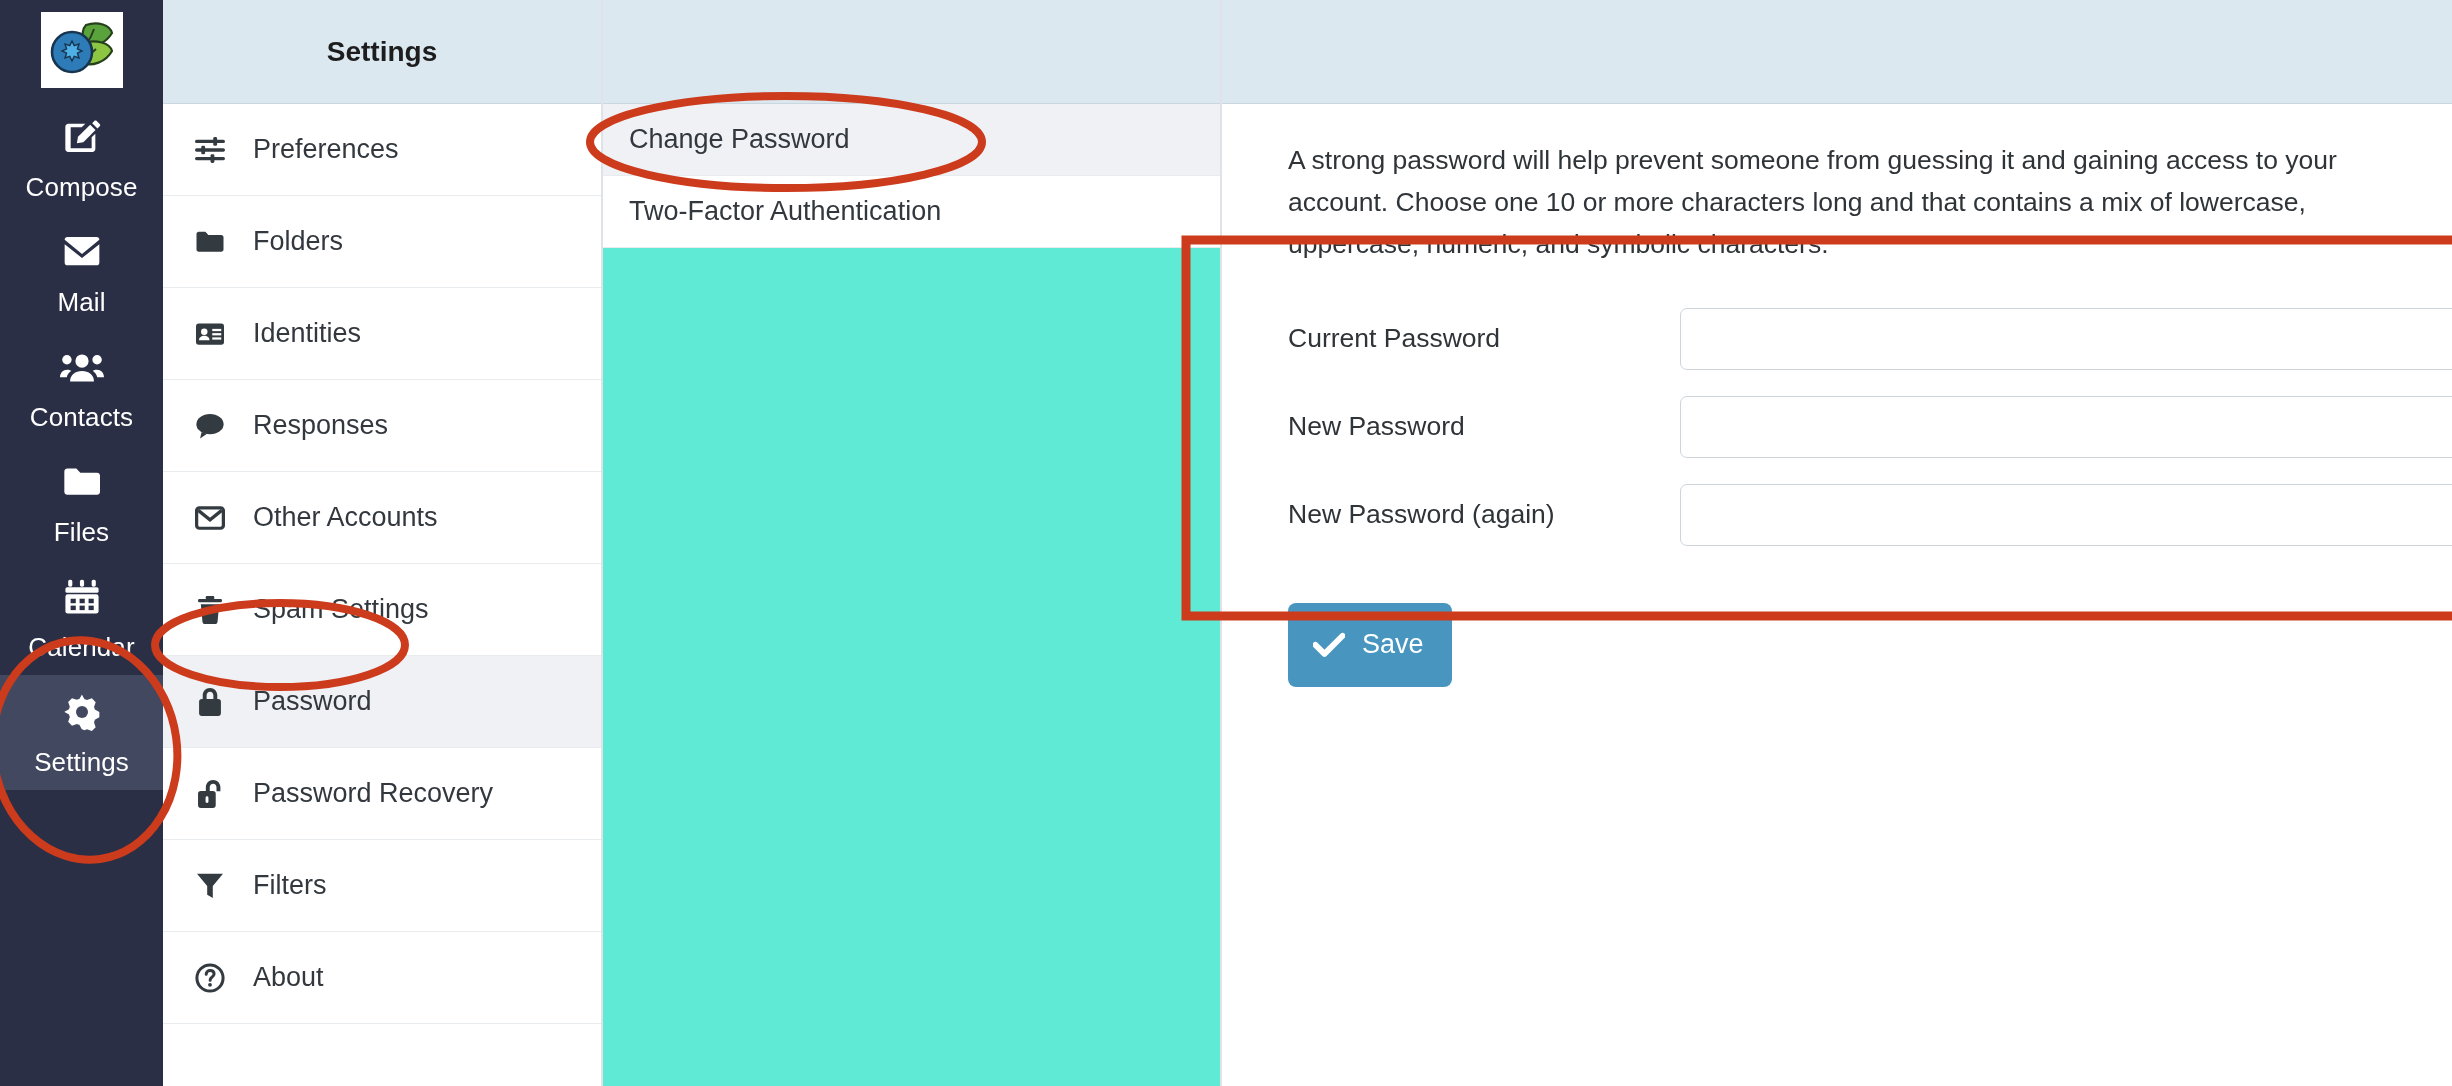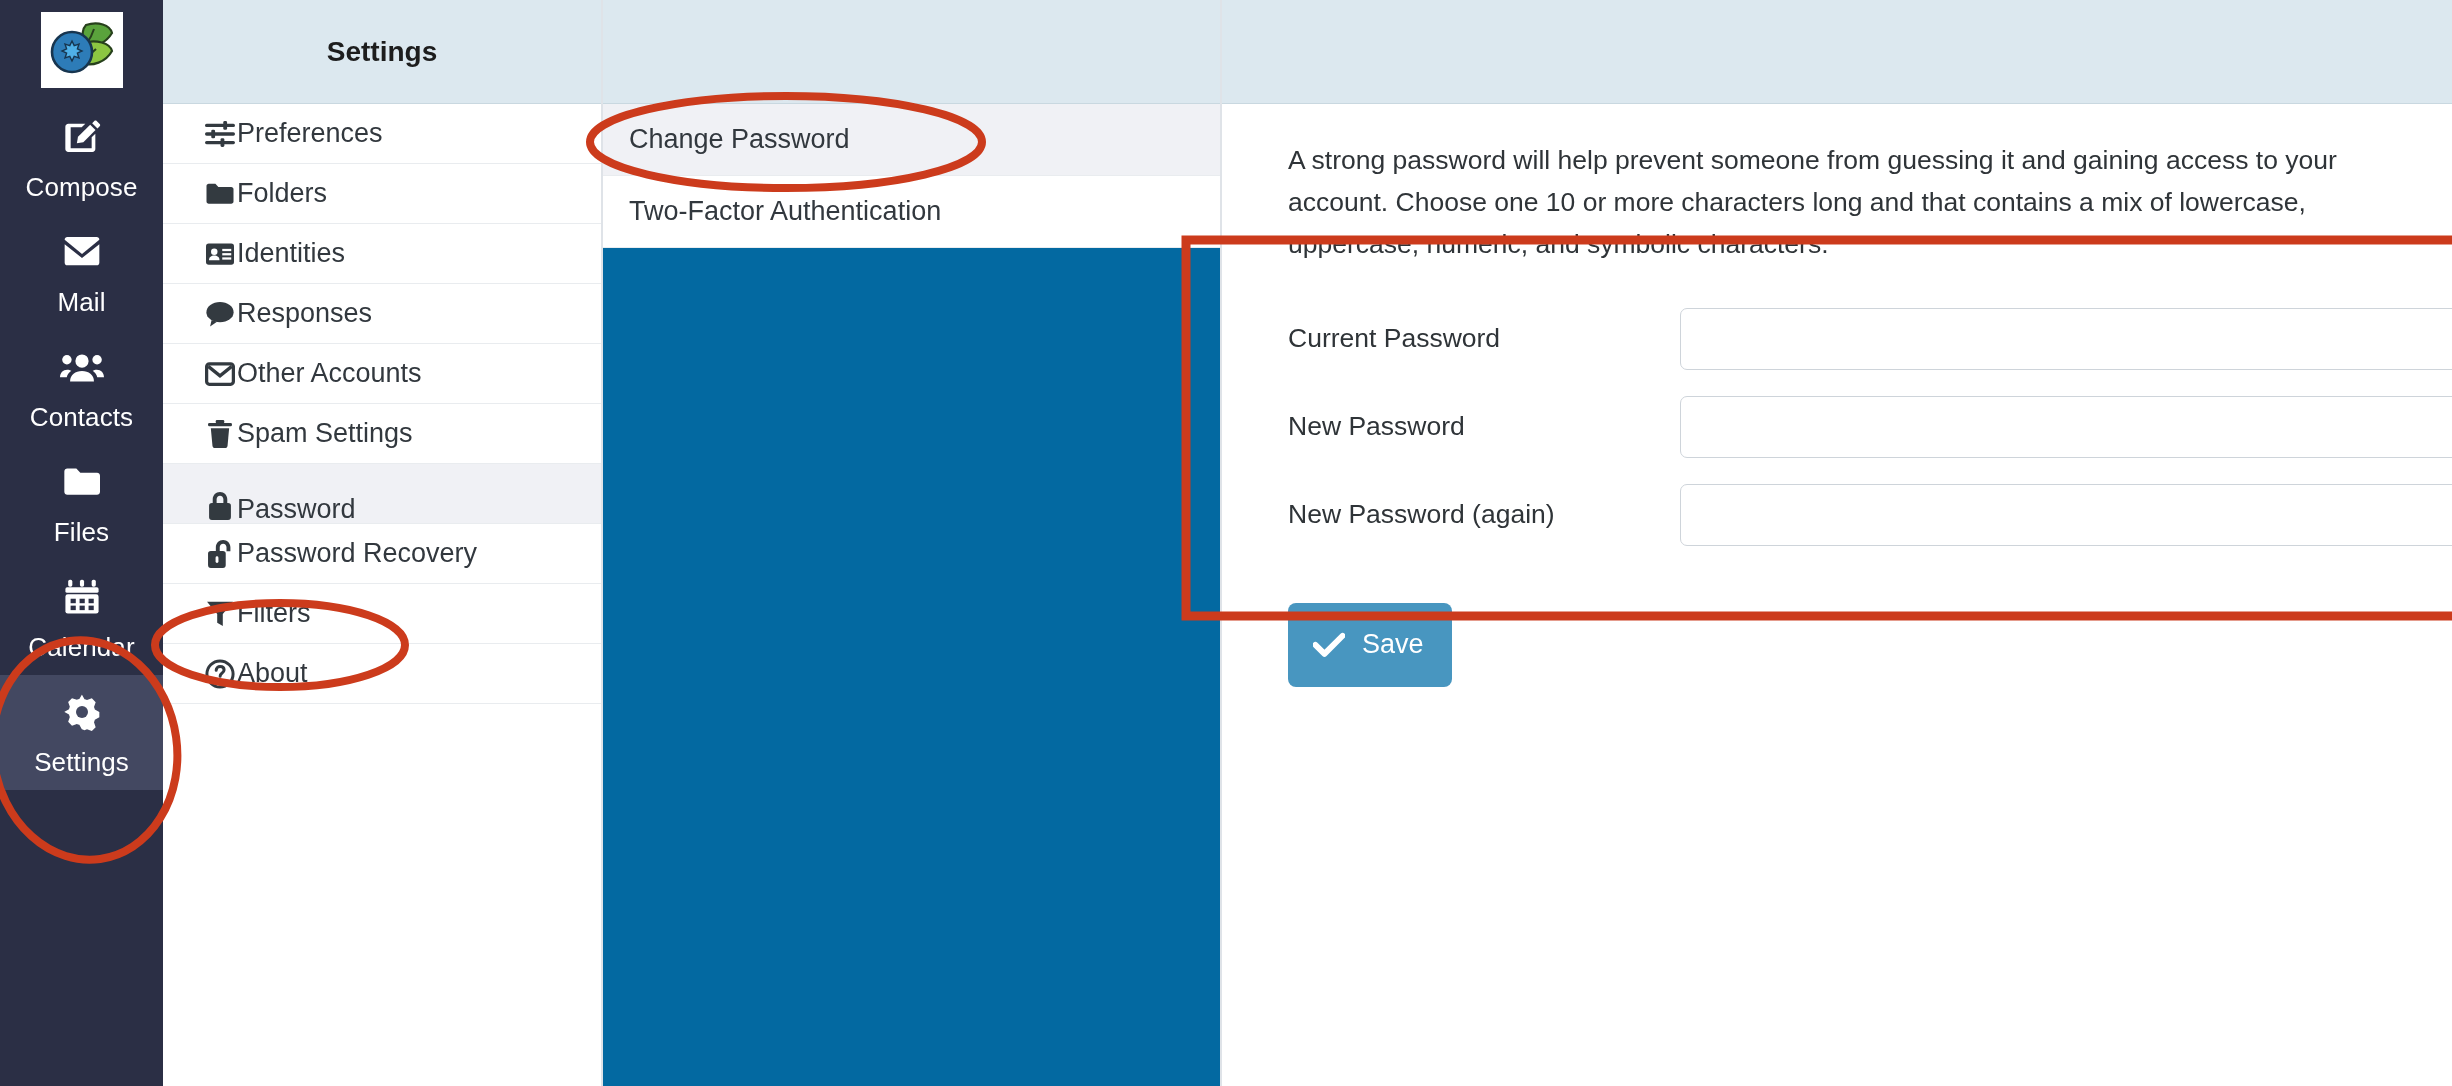--- a/index.html
+++ b/index.html
@@ -77,47 +77,48 @@
     justify-content: center;
     border-bottom: 1px solid #c9d8e0;
   }
   .col-head-title {
     font-size: 28px;
     font-weight: bold;
     color: #1d1d1d;
   }
   .slist { display: flex; flex-direction: column; }
   .slist-row {
-    height: 60px;
-    display: flex;
-    align-items: center;
-    padding-left: 40px;
+    height: 92px;
+    display: flex;
+    align-items: center;
+    gap: 26px;
+    padding-left: 30px;
     border-bottom: 1px solid #e9ecef;
     color: #32383e;
     background: #ffffff;
   }
-  .slist-row.selected { background: #f0f1f5; align-items: flex-end; }
+  .slist-row.selected { background: #f0f1f5; }
   .slist-ico {
     width: 34px; height: 34px;
     display: flex; align-items: center; justify-content: center;
     color: #333a40;
     flex: 0 0 34px;
   }
   .slist-ico svg { display: block; }
   .slist-label {
     font-size: 27px;
     color: #32383e;
     line-height: 1;
   }
 
   
   .col-mid {
     width: 619px;
     flex: 0 0 619px;
-    background: #0369a1;
+    background: #5eead4;
     border-right: 2px solid #dfe3e8;
     display: flex;
     flex-direction: column;
     position: relative;
   }
   .mlist-row {
     height: 72px;
     display: flex;
     align-items: center;
     padding-left: 26px;

